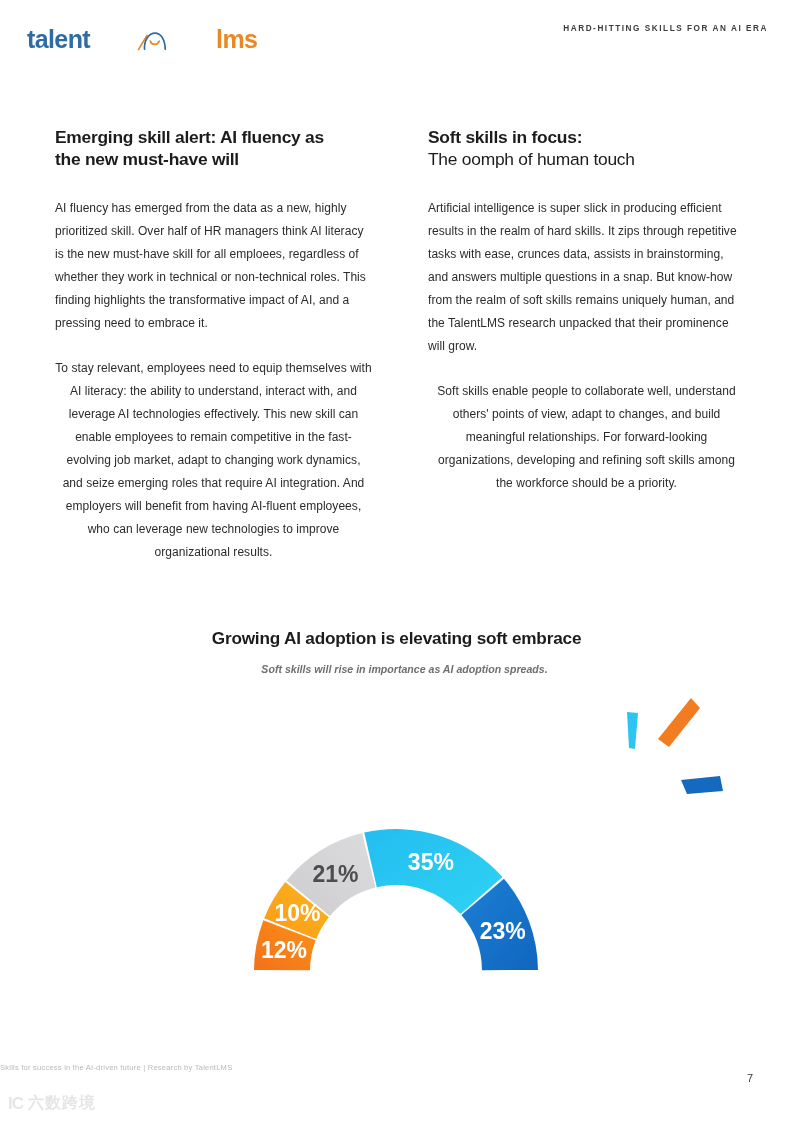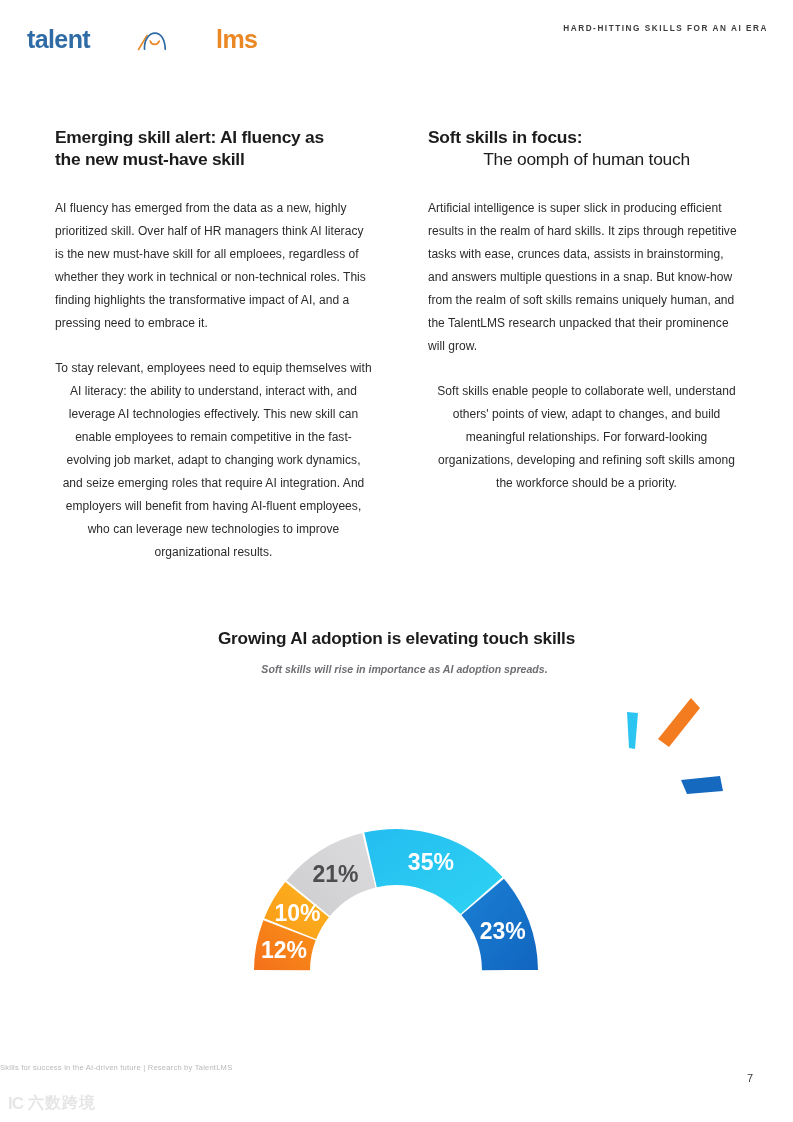--- a/index.html
+++ b/index.html
@@ -88,21 +88,20 @@
     font-size: 17.4px;
     line-height: 1.28;
     font-weight: 700;
     color: #1c1c1c;
     letter-spacing: -0.25px;
     margin: 0 0 26px 0;
   }
   .col-heading .light {
     font-weight: 400;
     display: block;
-    text-align: center;
   }
   .col-heading .line2 { display: block; }
 
   .body-p {
     font-size: 12px;
     line-height: 1.92;
     color: #2b2b2b;
     margin: 0 0 22px 0;
     letter-spacing: 0.05px;
   }
@@ -216,38 +215,38 @@
     </div>
 
     <div class="header-kicker">HARD-HITTING SKILLS FOR AN AI ERA</div>
   </div>
 
   <div class="columns">
 
     <div class="col">
       <h2 class="col-heading">
         <span class="line2">Emerging skill alert: AI fluency as</span>
-        <span class="line2">the new must-have skill</span>
+        <span class="line2">the new must-have will</span>
       </h2>
       <p class="body-p">AI fluency has emerged from the data as a new, highly prioritized skill. Over half of HR managers think AI literacy is the new must-have skill for all emploees, regardless of whether they work in technical or non-technical roles. This finding highlights the transformative impact of AI, and a pressing need to embrace it.</p>
       <p class="body-p">To stay relevant, employees need to equip themselves with AI literacy: the ability to understand, interact with, and leverage AI technologies effectively. This new skill can enable employees to remain competitive in the fast-evolving job market, adapt to changing work dynamics, and seize emerging roles that require AI integration. And employers will benefit from having AI-fluent employees, who can leverage new technologies to improve organizational results.</p>
     </div>
 
     <div class="col">
       <h2 class="col-heading">
         <span class="line2">Soft skills in focus:</span>
         <span class="light">The oomph of human touch</span>
       </h2>
       <p class="body-p">Artificial intelligence is super slick in producing efficient results in the realm of hard skills. It zips through repetitive tasks with ease, crunces data, assists in brainstorming, and answers multiple questions in a snap. But know-how from the realm of soft skills remains uniquely human, and the TalentLMS research unpacked that their prominence will grow.</p>
       <p class="body-p">Soft skills enable people to collaborate well, understand others' points of view, adapt to changes, and build meaningful relationships. For forward-looking organizations, developing and refining soft skills among the workforce should be a priority.</p>
     </div>
   </div>
 
   <div class="chart-block">
-    <h3 class="chart-title">Growing AI adoption is elevating touch skills</h3>
+    <h3 class="chart-title">Growing AI adoption is elevating soft embrace</h3>
     <p class="chart-subtitle">Soft skills will rise in importance as AI adoption spreads.</p>
 
     <div class="gauge-wrap">
       <svg class="gauge-svg" width="793" height="300" viewBox="0 0 793 300">
         <defs>
           <linearGradient id="gradOrange" x1="0" y1="1" x2="1" y2="0">
             <stop offset="0%" stop-color="#f4701a"></stop>
             <stop offset="100%" stop-color="#fa9218"></stop>
           </linearGradient>
           <linearGradient id="gradAmber" x1="0" y1="1" x2="1" y2="0">

